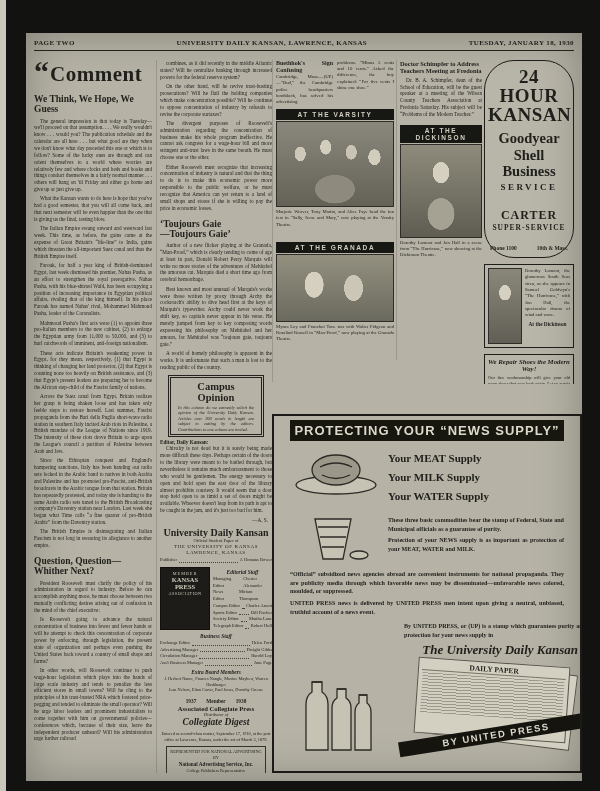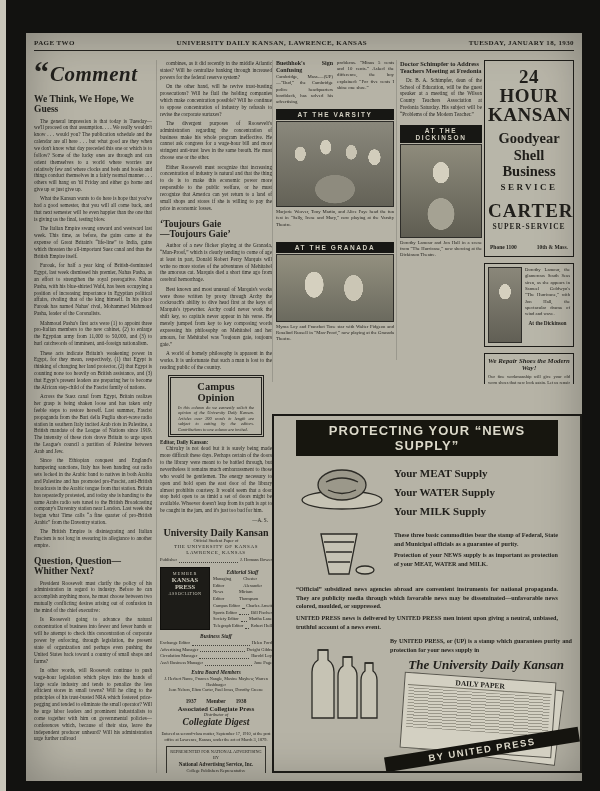--- a/index.html
+++ b/index.html
@@ -15,56 +15,56 @@
   .col1{left:8px;width:118px;height:713px;}
   .col2{left:130px;width:112px;height:713px;border-left:1px solid rgba(0,0,0,.15);padding-left:3px;}
   .col3{left:246px;width:118px;height:322px;border-left:1px solid rgba(0,0,0,.15);padding-left:3px;}
   .col4{left:370px;width:82px;height:300px;border-left:1px solid rgba(0,0,0,.15);padding-left:3px;}
   .col5{left:458px;width:90px;height:324px;}
   p.body{font-size:5.2px;line-height:1.32;text-align:justify;margin:0 0 2.5px;text-indent:6px;}
   p.nobind{margin:0;}
   .sec-head{font-size:9.5px;font-weight:bold;line-height:1.08;margin:7px 0 3px;}
   .masthead{display:flex;align-items:flex-start;margin:2px 0 4px;}
   .flourish{font-size:30px;font-weight:bold;line-height:20px;letter-spacing:-3px;margin-right:4px;}
-  .comment-title{font-size:21px;font-weight:bold;font-style:italic;letter-spacing:.5px;text-align:center;}
+  .comment-title{font-size:21px;font-weight:bold;letter-spacing:.5px;text-align:center;}
   .theater-banner{background:#171714;color:#d3d0c2;font-family:"Liberation Sans",sans-serif;
                   font-weight:bold;font-size:6.5px;letter-spacing:1.6px;text-align:center;
                   padding:2px 0;margin:2px 0 0;}
   .photo{border:1px solid #2e2d29;margin:1px 0 2px;}
   .caption{font-size:4.7px;line-height:1.3;text-align:justify;margin:0 0 2px;}
   .mini2{display:flex;gap:4px;margin-bottom:4px;}
   .mini2 > div{flex:1;font-size:4.8px;line-height:1.3;text-align:justify;}
   .mini-head{font-weight:bold;font-size:6px;line-height:1.1;margin-bottom:1px;}
   .news-head{font-weight:bold;font-size:6.4px;line-height:1.15;margin:0 0 2px;}
   
   .ad{border:1.5px solid #1e1d19;background:rgba(255,255,255,.04);}
-  .carter{padding:6px 3px;text-align:center;margin-bottom:6px;}
+  .carter{padding:6px 3px;text-align:center;margin-bottom:6px;border-radius:30px;}
   .c-big{font-size:19px;font-weight:bold;line-height:1.0;letter-spacing:.5px;}
   .c-prod{font-size:14.5px;font-weight:bold;line-height:1.15;}
   .c-plabel{font-size:9px;font-weight:bold;letter-spacing:2.5px;margin:2px 0 6px;}
-  .c-name{font-size:19px;font-weight:bold;letter-spacing:1px;margin-top:8px;}
+  .c-name{font-size:12px;font-weight:bold;letter-spacing:1px;margin-top:16px;}
   .c-sub{font-size:7.5px;font-weight:bold;letter-spacing:1px;margin-bottom:13px;}
   .c-foot{display:flex;justify-content:space-between;font-size:5.5px;font-weight:bold;padding:0 2px;}
   .lamour{display:flex;gap:3px;padding:3px;margin-bottom:6px;height:76px;}
   .lamour .txt{font-size:4.7px;line-height:1.35;text-align:justify;}
   .lamour .bold-line{font-weight:bold;font-size:5.3px;margin-top:2px;text-align:center;}
   .shoe{padding:3px;margin-bottom:4px;}
   .shoe-head{font-weight:bold;font-style:italic;font-size:6.8px;text-align:center;line-height:1.1;}
   .shoe-body{font-size:4.5px;line-height:1.3;text-align:justify;margin:2px 0;}
   .shoe-name{font-weight:bold;font-size:7px;text-align:center;letter-spacing:.8px;}
   .upad{position:absolute;left:246px;top:381px;width:310px;height:359px;border:2px solid #1b1a16;
-        padding:4px 22px;box-sizing:border-box;overflow:hidden;}
+        padding:4px 16px;box-sizing:border-box;overflow:hidden;}
   .up-title{background:#17160f;color:#dcd9ca;text-align:center;font-weight:bold;
             font-size:13px;letter-spacing:1px;padding:3px 0;font-family:"Liberation Sans",sans-serif;}
   .up-row{display:flex;gap:6px;margin-top:4px;}
   .up-illos{width:92px;flex:none;text-align:center;}
   .supply{font-size:11px;font-weight:bold;margin:7px 0;}
   .up-p{font-size:6.1px;font-weight:bold;line-height:1.42;text-align:justify;margin:3px 0;}
   .up-sig{font-size:13px;font-weight:bold;font-style:italic;text-align:right;margin:2px 8px 2px 0;}
-  .up-bottom{display:flex;gap:2px;align-items:flex-start;}
+  .up-bottom{display:flex;gap:22px;align-items:flex-end;}
   .papers{position:relative;width:182px;height:96px;flex:1;}
   .paper{position:absolute;background:#d3d0c2;border:1px solid #55534b;}
   .paper .mast{font-size:7.5px;font-weight:bold;text-align:center;border-bottom:1px solid #777467;margin:2px 3px 0;}
   .paper .lines{margin:2px 4px;height:40px;
      background:repeating-linear-gradient(#9a978a 0 1px,transparent 1px 3px);}
   .ribbon{position:absolute;left:-6px;bottom:14px;width:196px;transform:rotate(-9deg);
           background:#15140f;color:#ddd9ca;text-align:center;font-weight:bold;font-size:9.5px;
           letter-spacing:1.5px;padding:2px 0;font-family:"Liberation Sans",sans-serif;}
   
   .campus-box{border:3px double #23221e;padding:2px 7px;margin:4px 8px 2px;}
@@ -345,22 +345,22 @@
     <div class="up-row">
       <div class="up-illos">
         <svg width="88" height="52" viewBox="0 0 88 52">
           <ellipse class="fill-l" cx="44" cy="40" rx="40" ry="9"></ellipse>
           <ellipse class="fill-d" cx="44" cy="25" rx="24" ry="15"></ellipse>
           <path class="ink" d="M28 22 q16 -8 32 0 M30 30 q14 7 28 0"></path>
         </svg>
       </div>
       <div style="flex:1">
         <div class="supply">Your MEAT Supply</div>
+        <div class="supply">Your MILK Supply</div>
         <div class="supply">Your WATER Supply</div>
-        <div class="supply">Your MILK Supply</div>
       </div>
     </div>
 
     <div class="up-row">
       <div class="up-illos">
         <svg width="70" height="50" viewBox="0 0 70 50">
           <path class="fill-l" d="M14 6 L22 46 L42 46 L50 6 Z"></path>
           <path class="ink" d="M17 14 h30 M19 24 h26 M21 34 h22"></path>
           <ellipse class="fill-l" cx="58" cy="42" rx="9" ry="4"></ellipse>
         </svg>

